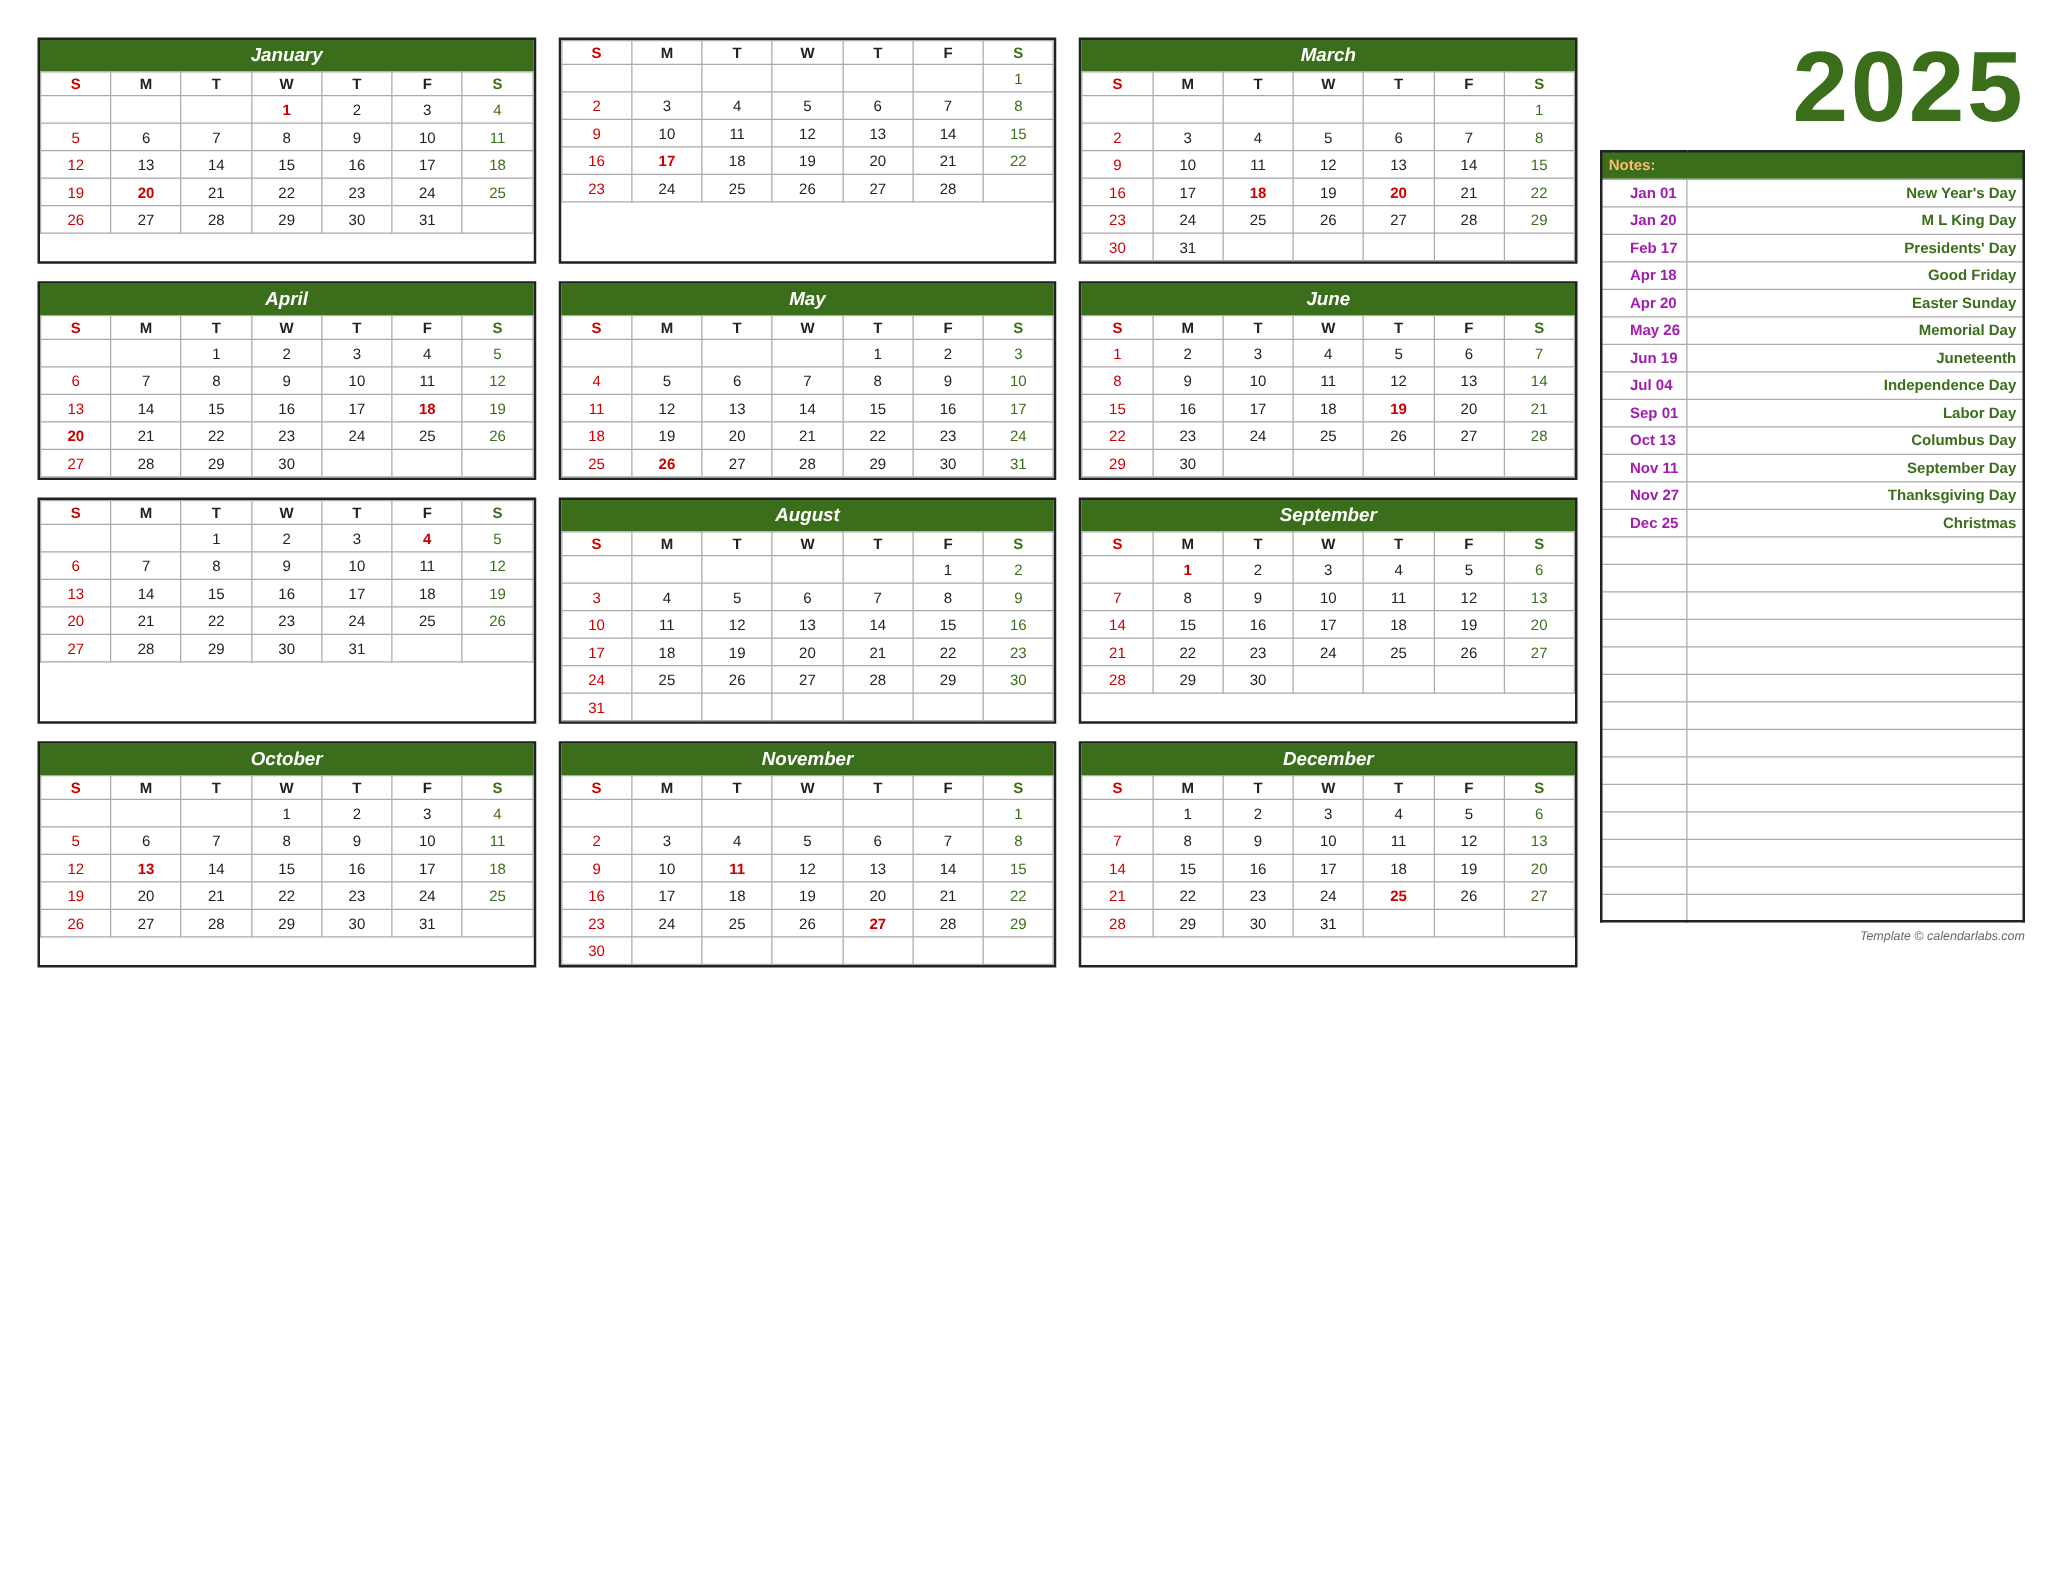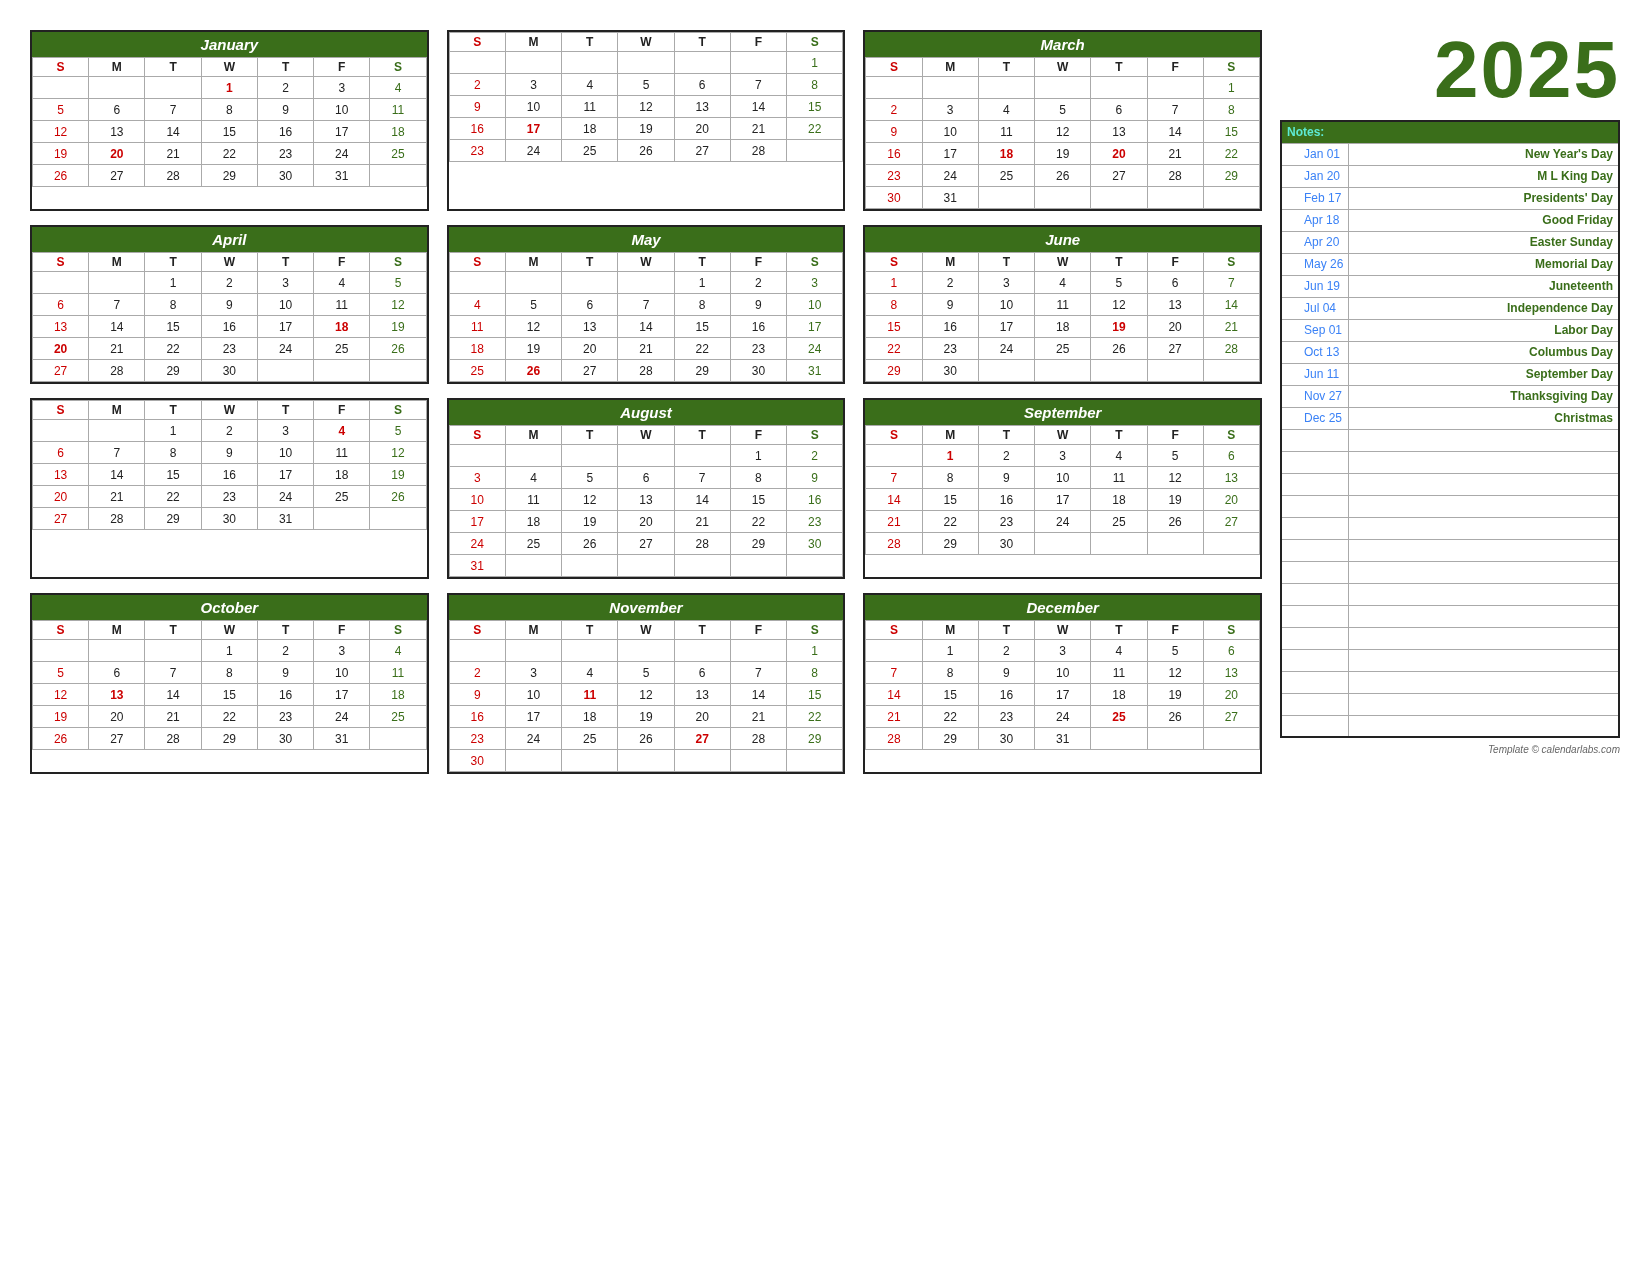--- a/index.html
+++ b/index.html
@@ -76,34 +76,34 @@
       margin-bottom: 10px;
       letter-spacing: 2px;
     }
     .notes-table {
       width: 100%;
       border-collapse: collapse;
       border: 2px solid #222;
     }
     .notes-header {
       background: #3a6e1a;
-      color: #5eead4;
+      color: #fdba74;
       font-weight: bold;
       font-size: 14px;
       padding: 4px 8px;
     }
     .notes-table td {
       border: 1px solid #aaa;
       font-size: 12px;
       padding: 3px 5px;
       height: 22px;
     }
     .notes-table .note-date {
-      color: #3b82f6;
-      font-weight: normal;
+      color: #a21caf;
+      font-weight: bold;
       width: 48px;
       white-space: nowrap;
       padding-left: 22px;
     }
     .notes-table .note-name {
       color: #3a6e1a;
       font-weight: bold;
       text-align: right;
     }
     .notes-table .blank-row td {
@@ -949,21 +949,21 @@
           </tr>
           <tr>
             <td class="note-date">Sep 01</td>
             <td class="note-name">Labor Day</td>
           </tr>
           <tr>
             <td class="note-date">Oct 13</td>
             <td class="note-name">Columbus Day</td>
           </tr>
           <tr>
-            <td class="note-date">Jun 11</td>
+            <td class="note-date">Nov 11</td>
             <td class="note-name">September Day</td>
           </tr>
           <tr>
             <td class="note-date">Nov 27</td>
             <td class="note-name">Thanksgiving Day</td>
           </tr>
           <tr>
             <td class="note-date">Dec 25</td>
             <td class="note-name">Christmas</td>
           </tr>

